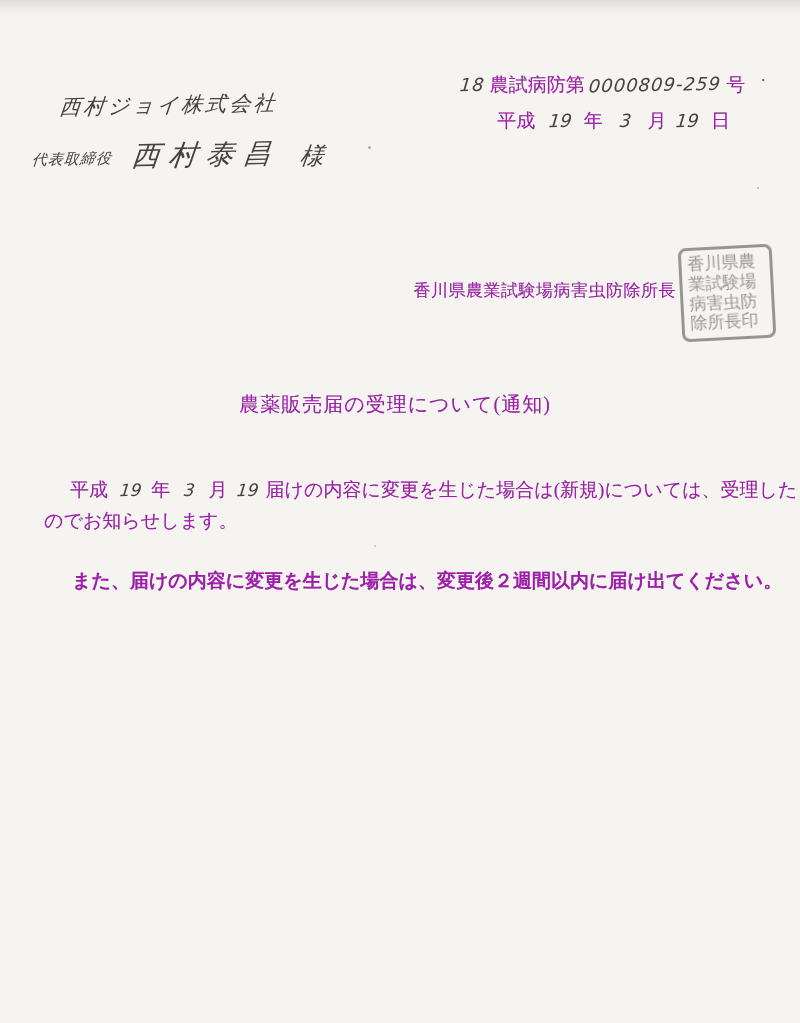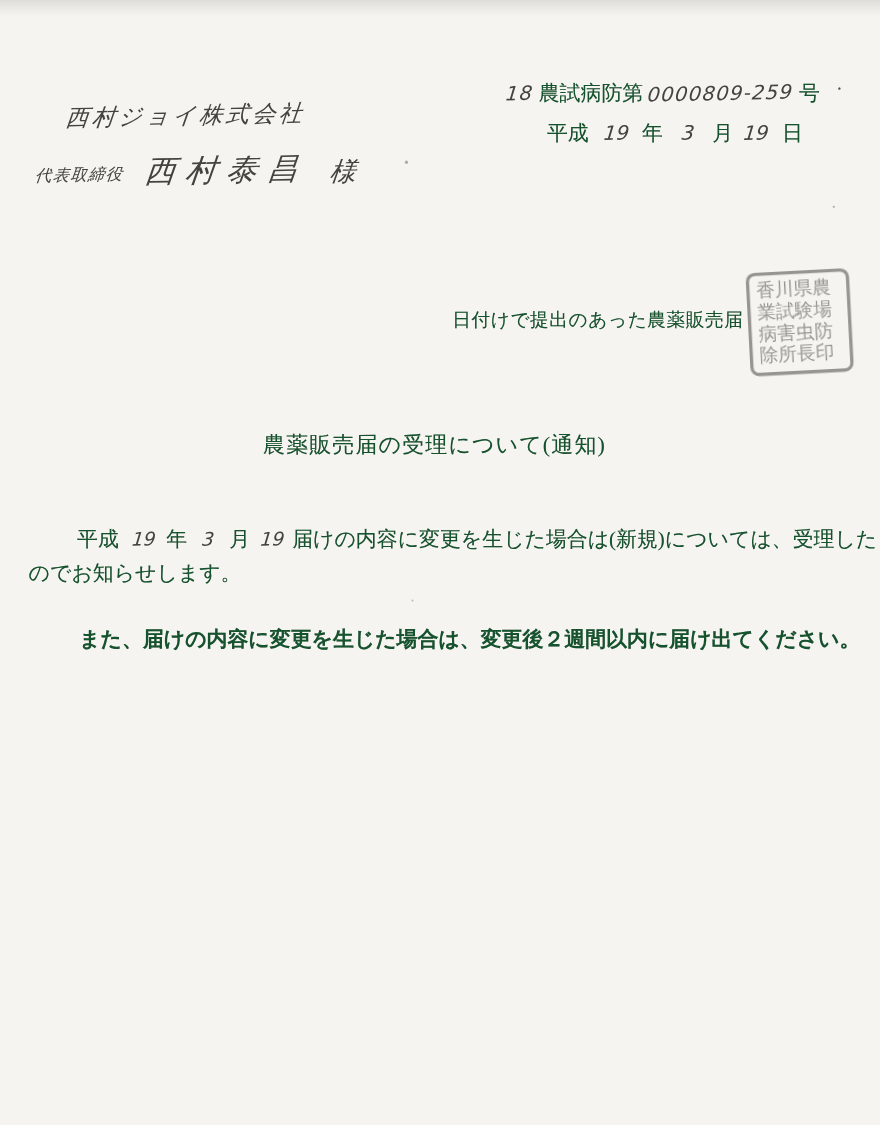--- a/index.html
+++ b/index.html
@@ -12,21 +12,21 @@
     color: #2f2e2c;
     overflow: hidden;
   }
   .scan-edge-top {
     position: absolute; top: 0; left: 0; right: 0; height: 15px;
     background: linear-gradient(180deg, #dddcd9 0%, #ecebe8 55%, #f5f4f0 100%);
   }
   .abs { position: absolute; white-space: nowrap; }
 
   
-  .printed { color: #14532d; text-shadow: 0 0 0.5px rgba(40,40,40,0.35); }
+  .printed { color: #a21caf; text-shadow: 0 0 0.5px rgba(40,40,40,0.35); }
 
   
   .hand {
     font-family: "DejaVu Sans", sans-serif;
     color: #44433f;
     font-style: italic;
   }
   .hand-skew { display: inline-block; transform: skewX(-7deg) rotate(-1.2deg); }
 
   .doc-number { top: 72px; right: 30px; font-size: 19px; }
@@ -60,21 +60,21 @@
     filter: blur(0.3px);
     opacity: 0.92;
     font-family: "Liberation Serif", "DejaVu Serif", serif;
   }
   .seal-row { display: flex; justify-content: space-between; font-size: 17px; line-height: 1.1; }
 
   .subject-title { top: 391px; left: 0; width: 790px; text-align: center; font-size: 20px; letter-spacing: 1px; }
 
   .body-line { font-size: 19px; letter-spacing: 0; }
   .body-l1 { left: 70px; top: 477px; }
-  .body-l2 { left: 26px; top: 508px; text-align: right; }
+  .body-l2 { left: 44px; top: 508px; text-align: right; }
   .body-l3 { left: 72px; top: 539px; }
   .body-l4 { left: 72px; top: 568px; font-weight: bold; }
   .body-line .hand-num { font-size: 17px; }
   .bn-a { margin: 0 5px 0 7px; }
   .bn-b { margin: 0 9px 0 9px; }
   .bn-c { margin: 0 2px 0 5px; }
 
   .speck { position: absolute; width: 3px; height: 3px; border-radius: 50%; background: #8f8e8a; opacity: 0.7; }
   .speck-1 { left: 368px; top: 146px; }
   .speck-2 { left: 757px; top: 187px; width: 2px; height: 2px; }
@@ -105,21 +105,21 @@
     <span class="printed">日</span>
   </div>
 
   <div class="abs recipient-company hand hand-skew">西村ジョイ株式会社</div>
   <div class="abs recipient-person">
     <span class="hand hand-skew recipient-title">代表取締役</span>
     <span class="hand hand-skew recipient-name">西村泰昌</span>
     <span class="hand hand-skew recipient-honorific">様</span>
   </div>
 
-  <div class="abs sender-line printed">日付けで提出のあった農薬販売届</div>
+  <div class="abs sender-line printed">香川県農業試験場病害虫防除所長</div>
 
   <div class="seal">
     <div class="seal-row">香川県農</div>
     <div class="seal-row">業試験場</div>
     <div class="seal-row">病害虫防</div>
     <div class="seal-row">除所長印</div>
   </div>
 
   <div class="abs subject-title printed">農薬販売届の受理について(通知)</div>
 

